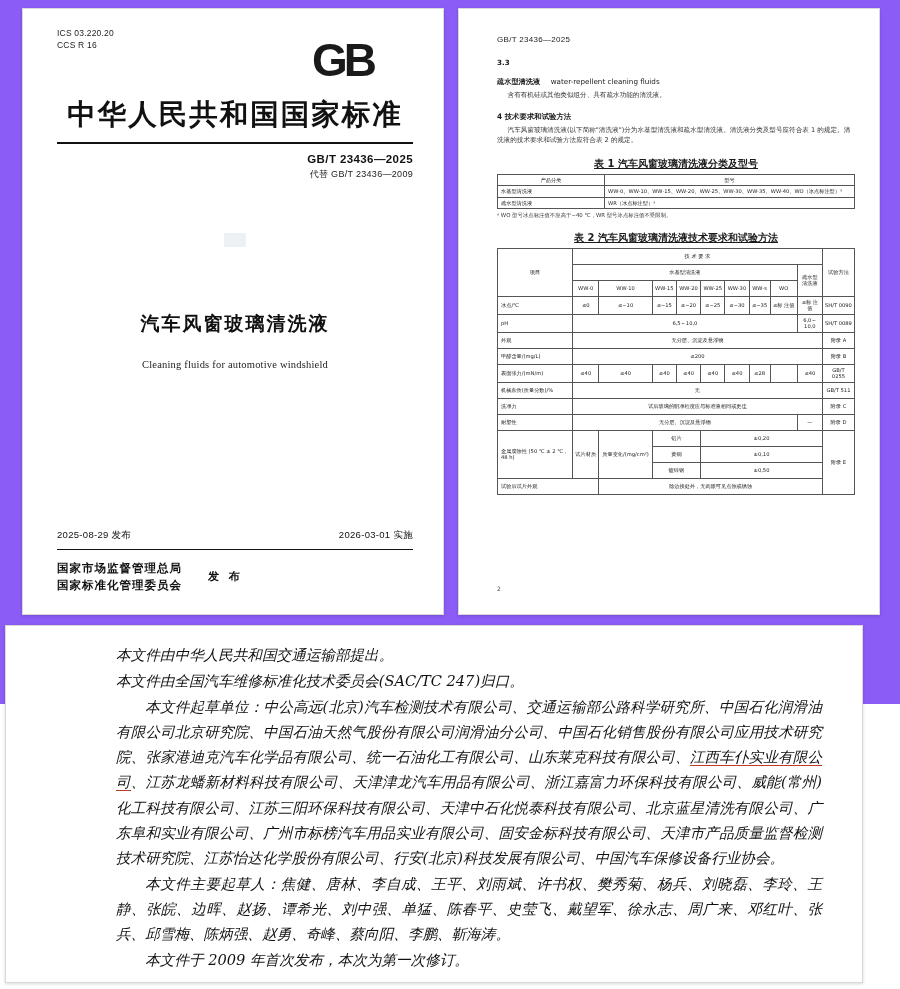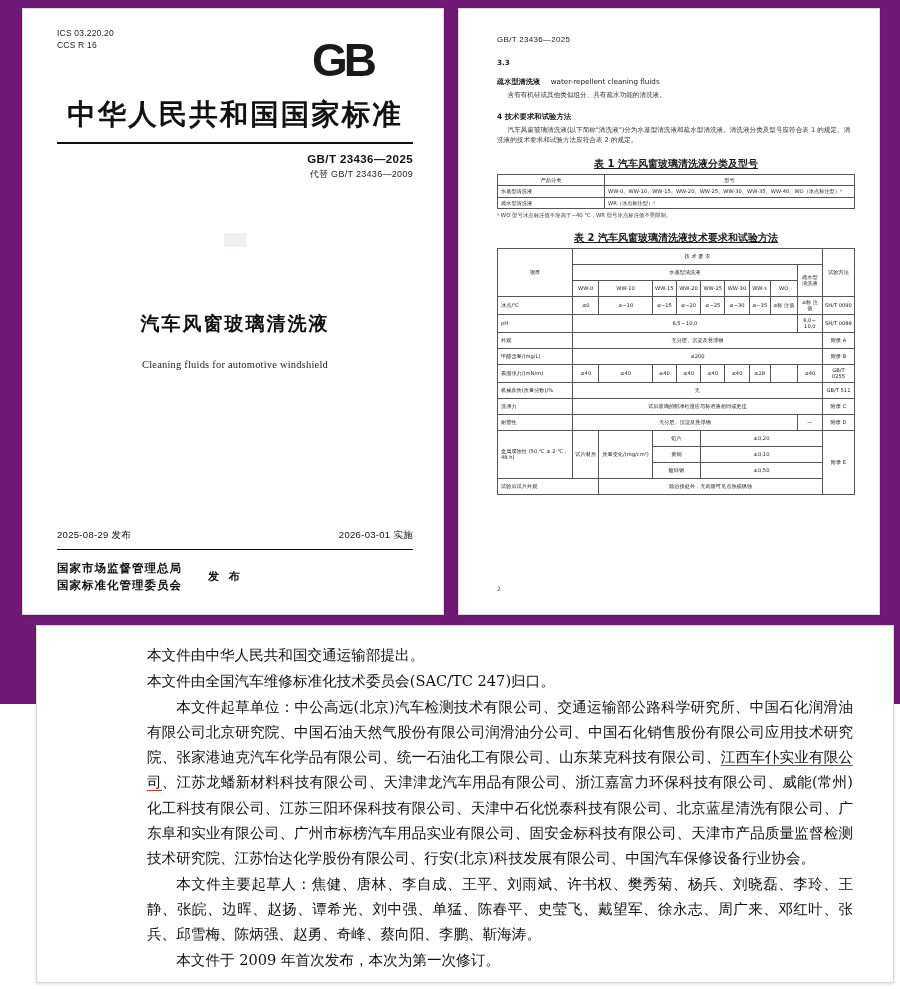--- a/index.html
+++ b/index.html
@@ -3,21 +3,21 @@
 <meta charset="utf-8">
 <style>
   html,body{margin:0;padding:0;}
   body{
     width:900px;height:989px;
     background:#ffffff;
     font-family:"Liberation Serif", serif;
     color:#111;
     overflow:hidden;
   }
-  .page{position:relative;width:900px;height:704px;background:#701a75;}
+  .page{position:relative;width:900px;height:704px;background:#8b5cf6;}
 
   
   .card{
     position:absolute;
     background:#fff;
     border:1px solid #d9d9d9;
     box-shadow:0 1px 3px rgba(0,0,0,.15);
     overflow:hidden;
   }
 
@@ -94,21 +94,21 @@
   .sec-h{font-size:7.4px;font-weight:bold;margin-top:12px;}
   .tbl-cap{font-size:10px;font-weight:bold;text-align:center;margin:11px 0 3px;text-decoration:underline;}
   table.t{width:100%;border-collapse:collapse;font-size:5.2px;color:#222;}
   table.t td,table.t th{border:.6px solid #555;padding:2px 2px;text-align:center;line-height:1.25;font-weight:normal;}
   table.t .lf{text-align:left;padding-left:3px;}
   .tbl-note{font-size:5.4px;margin-top:3px;line-height:1.4;color:#333;}
   .page-num{position:absolute;left:0;bottom:12px;font-size:6px;color:#444;}
   .t2 td{height:11px;}
 
   
-  #fore{left:36px;top:625px;width:856px;height:356px;}
+  #fore{left:5px;top:625px;width:856px;height:356px;font-style:italic;}
   .fore-inner{position:absolute;left:110px;right:40px;top:16px;bottom:8px;
     font-family:"DejaVu Serif",serif;font-size:14.6px;line-height:1.72;color:#111;text-align:justify;}
   .fore-inner p{margin:0 0 1px 0;}
   .indent{text-indent:2em;}
 </style>
 </head>
 <body>
 
 <div class="page">
 

